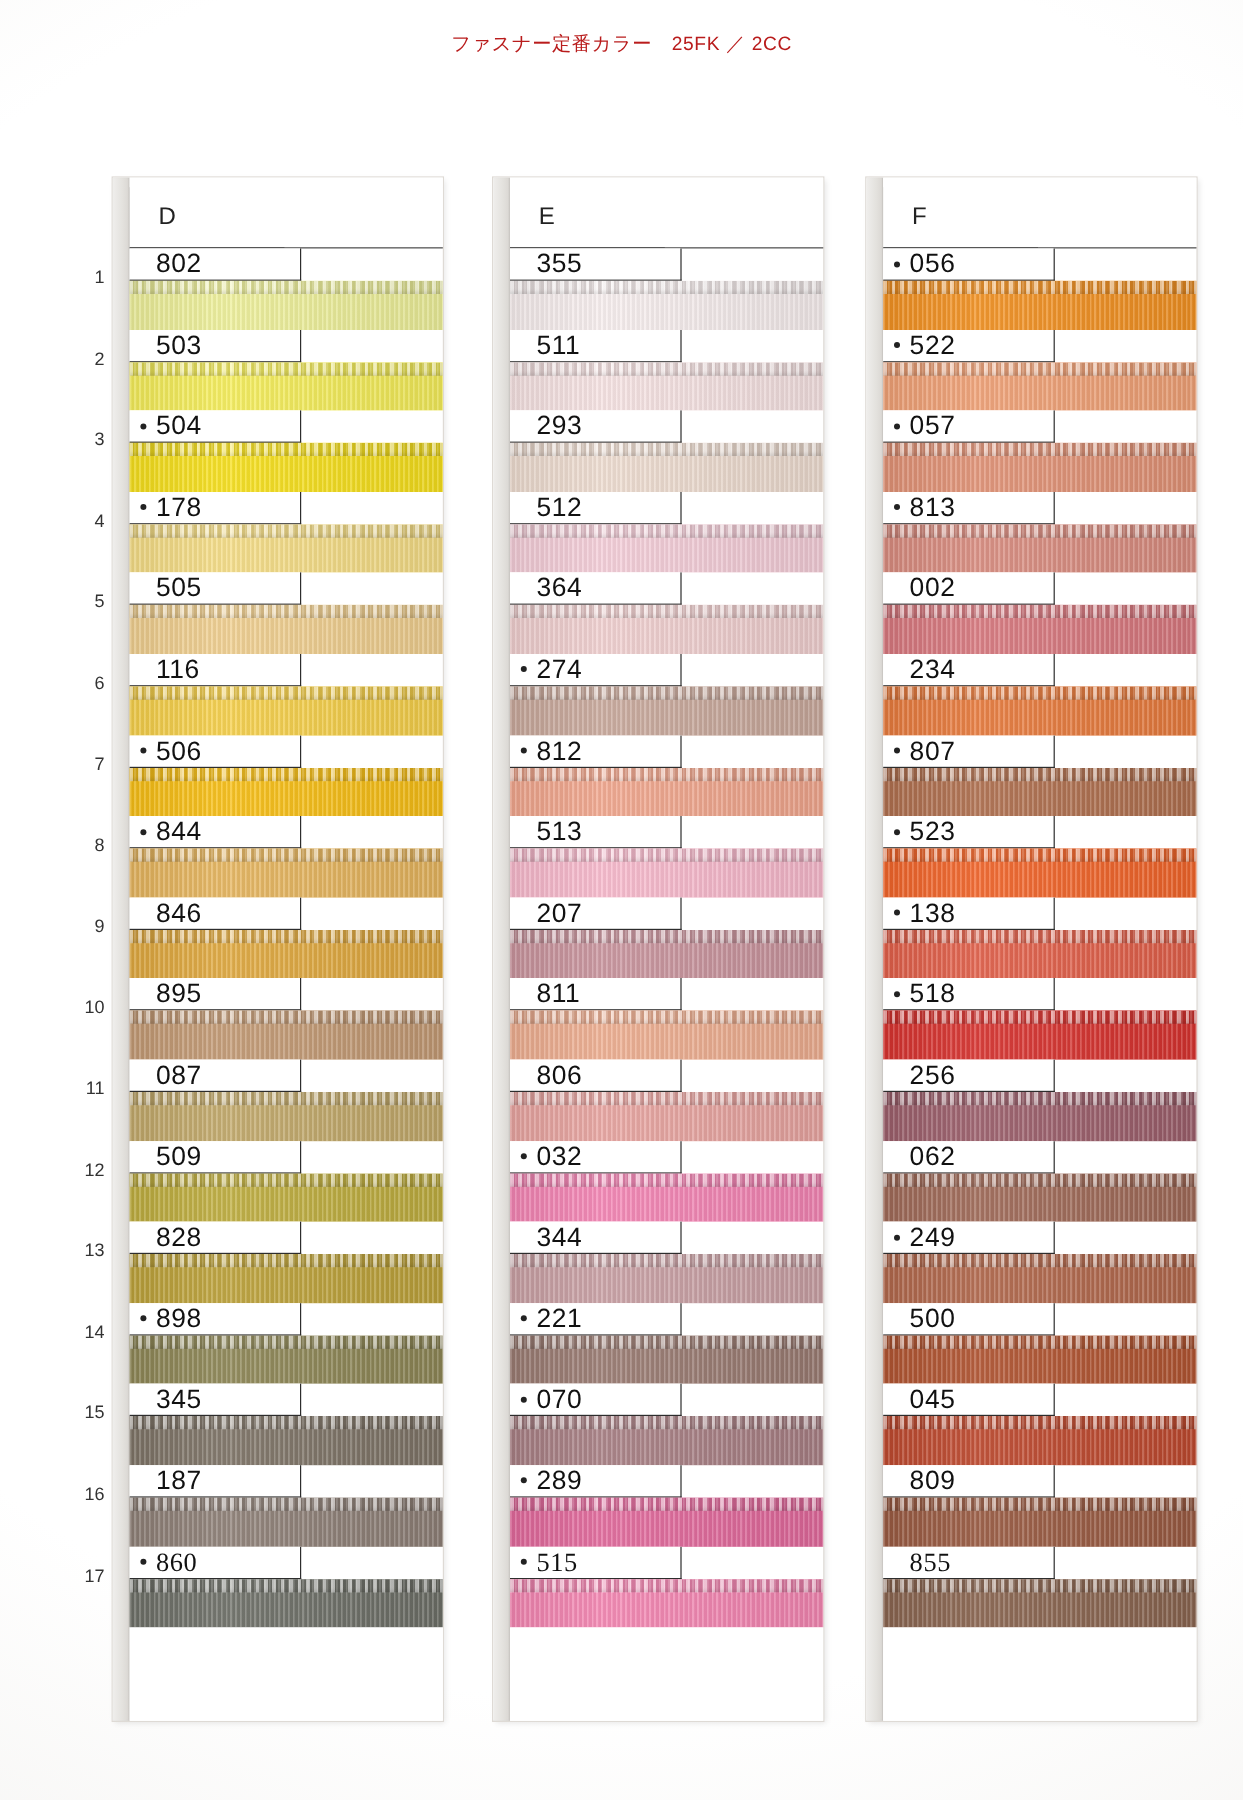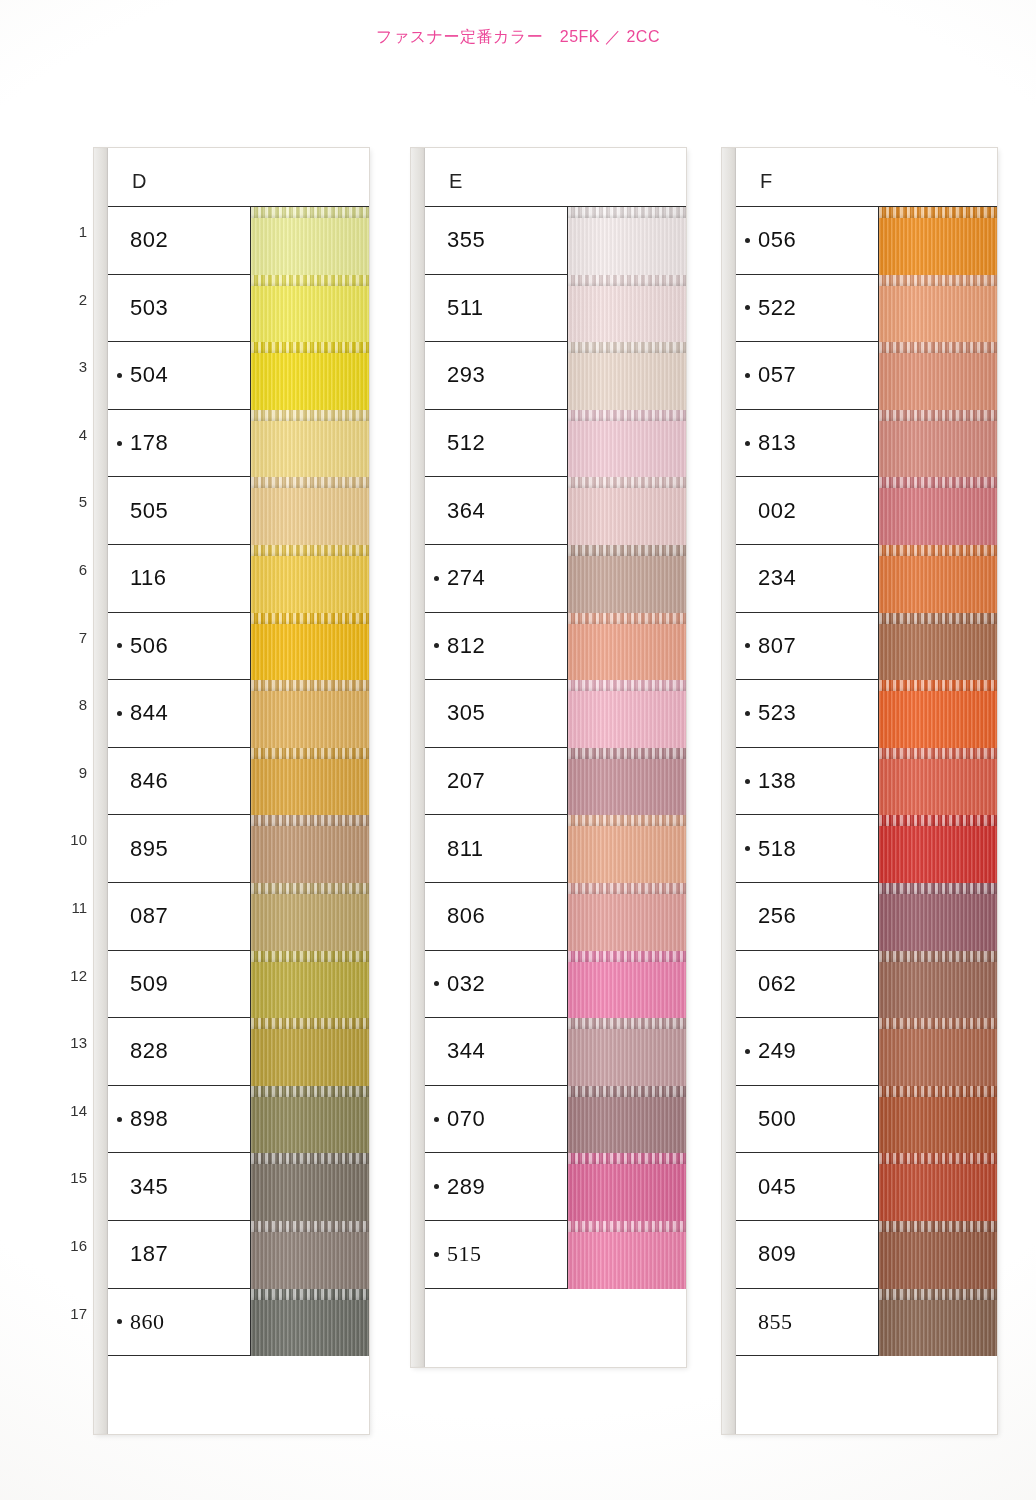--- a/index.html
+++ b/index.html
@@ -23,21 +23,21 @@
       radial-gradient(ellipse 140% 90% at 50% 45%, #ffffff 55%, #f4f3f1 82%, #eceae7 100%);
   }
   .page-title {
     position: absolute;
     top: 27px;
     left: 0;
     width: 100%;
     text-align: center;
     font-size: 16px;
     letter-spacing: 0.5px;
-    color: #ec4899;
+    color: #b91c1c;
   }
 
   .columns {
     position: absolute;
     top: 148px;
     left: 0;
     width: 100%;
     height: 1290px;
   }
 
@@ -78,20 +78,21 @@
   }
 
   .rows {
     position: relative;
   }
   .row {
     height: 67.6px;
     position: relative;
     display: flex;
     align-items: stretch;
+    flex-direction: column;
   }
   .row .code-cell {
     width: 143px;
     box-sizing: border-box;
     border-bottom: 1px solid #2d2d2d;
     border-right: 1px solid #2d2d2d;
     display: flex;
     align-items: center;
     position: relative;
     background: #ffffff;
@@ -463,21 +464,21 @@
               <span class="code">812</span>
             </div>
             <div class="swatch" style="background: rgb(241, 166, 141);">
               <div class="tape"></div>
               <div class="teeth"></div>
               <div class="shade"></div>
             </div>
           </div>
           <div class="row">
             <div class="code-cell">
-              <span class="code">305</span>
+              <span class="code">513</span>
             </div>
             <div class="swatch" style="background: rgb(248, 185, 204);">
               <div class="tape"></div>
               <div class="teeth"></div>
               <div class="shade"></div>
             </div>
           </div>
           <div class="row">
             <div class="code-cell">
               <span class="code">207</span>
@@ -517,20 +518,31 @@
               <div class="tape"></div>
               <div class="teeth"></div>
               <div class="shade"></div>
             </div>
           </div>
           <div class="row">
             <div class="code-cell">
               <span class="code">344</span>
             </div>
             <div class="swatch" style="background: rgb(201, 160, 164);">
+              <div class="tape"></div>
+              <div class="teeth"></div>
+              <div class="shade"></div>
+            </div>
+          </div>
+          <div class="row">
+            <div class="code-cell">
+              <span class="dot"></span>
+              <span class="code">221</span>
+            </div>
+            <div class="swatch" style="background: rgb(154, 123, 114);">
               <div class="tape"></div>
               <div class="teeth"></div>
               <div class="shade"></div>
             </div>
           </div>
           <div class="row">
             <div class="code-cell">
               <span class="dot"></span>
               <span class="code">070</span>
             </div>

